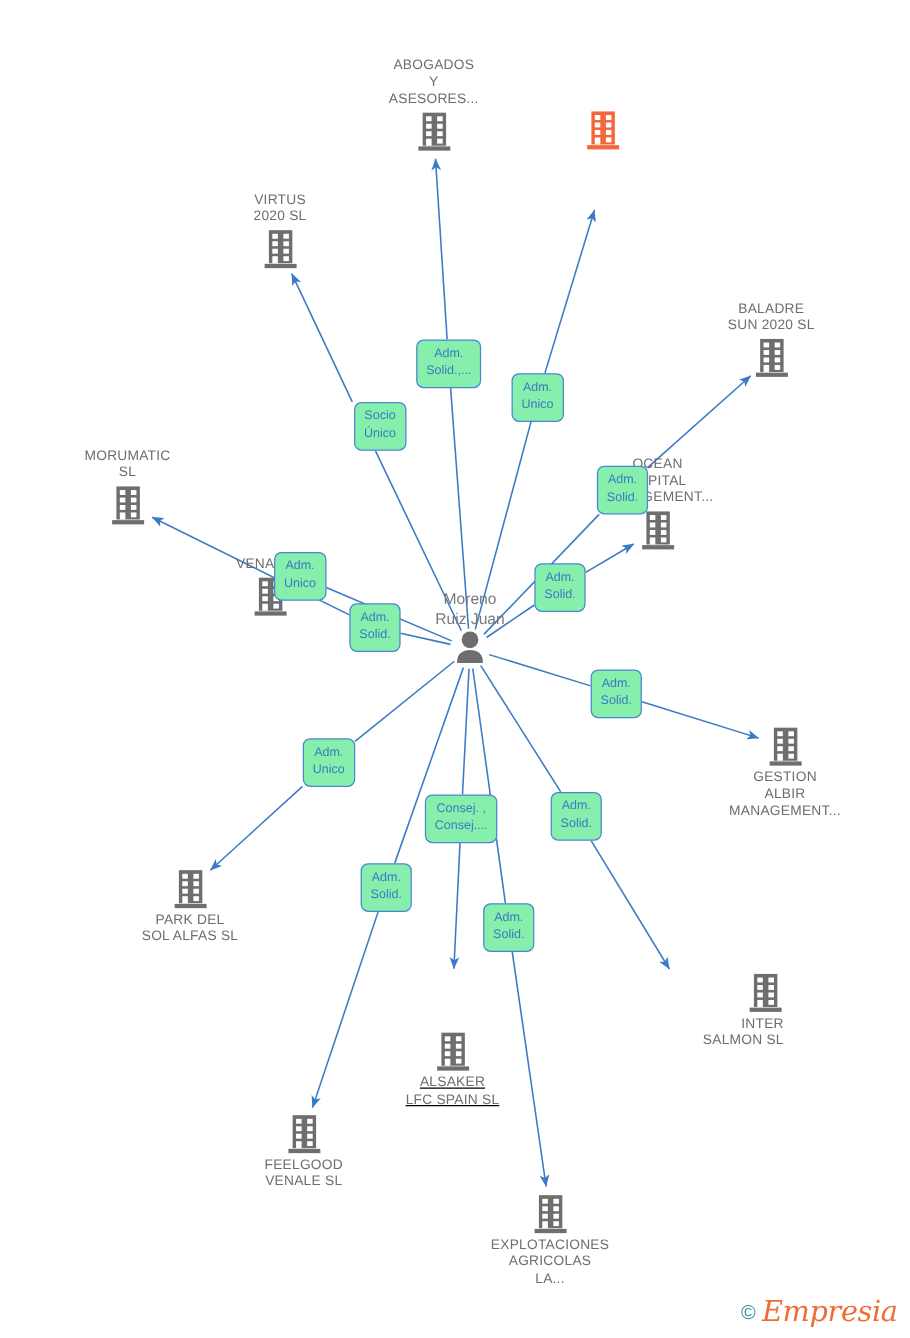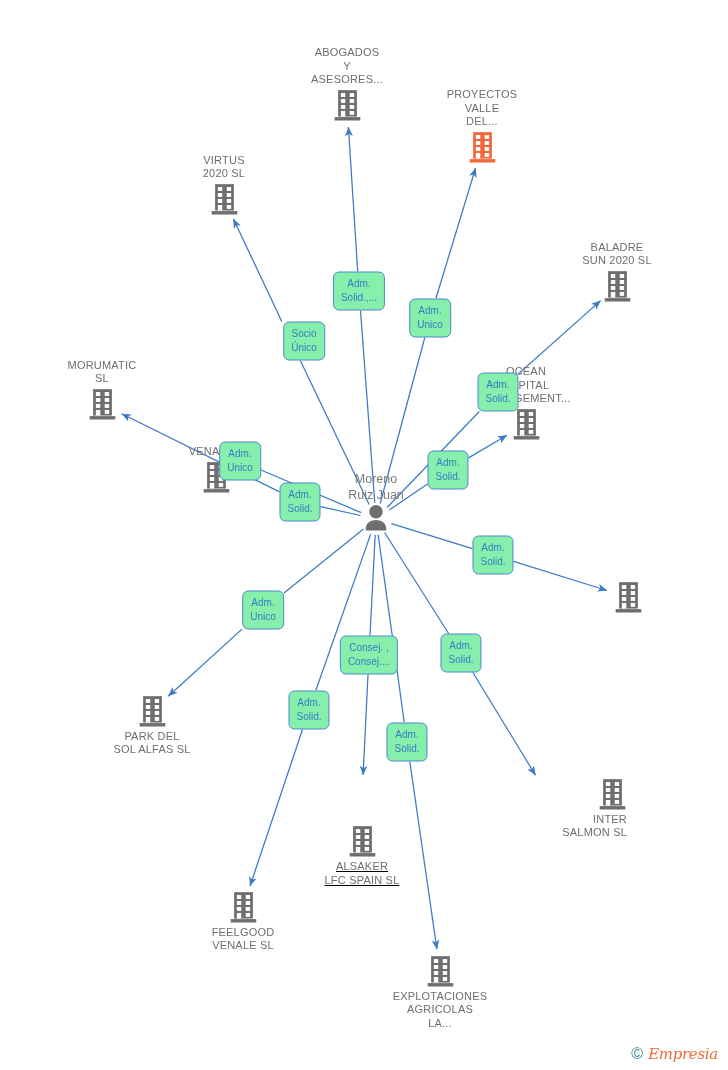--- a/index.html
+++ b/index.html
@@ -98,21 +98,21 @@
     z-index: 20;
   }
   #watermark .wm-c {
     font-size: 16px;
     color: #3c8b9c;
     line-height: 1;
   }
   #watermark .wm-text {
     font-family: "DejaVu Serif", serif;
     font-style: italic;
-    font-size: 15px;
+    font-size: 23px;
     color: #ef6c33;
     line-height: 1;
     letter-spacing: -0.3px;
   }
 </style>
 </head>
 <body>
 
 <div id="graph">
 
@@ -192,23 +192,20 @@
     <rect x="9.2" y="11.4" width="5.2" height="4.6" fill="#ffffff"></rect>
     <rect x="19.6" y="11.4" width="5.2" height="4.6" fill="#ffffff"></rect>
     <rect x="9.2" y="18.4" width="5.2" height="4.6" fill="#ffffff"></rect>
     <rect x="19.6" y="18.4" width="5.2" height="4.6" fill="#ffffff"></rect>
     <rect x="9.2" y="25.4" width="5.2" height="6.6" fill="#ffffff"></rect>
     <rect x="19.6" y="25.4" width="5.2" height="4.6" fill="#ffffff"></rect>
     <rect x="2" y="32.6" width="30" height="4" fill="#6e6e6e"></rect>
   </svg></span>
       </div>
       <div class="node label-above" style="left: 482px; top: 88px;">
-        <div class="node-label">PROYECTOS
-VALLE
-DEL...</div>
         <span class="icon-wrap"><svg width="29" height="33" viewBox="0 0 34 38" xmlns="http://www.w3.org/2000/svg">
     <rect x="6" y="1" width="22" height="31" fill="#f4673a"></rect>
     <rect x="9.2" y="4.4" width="5.2" height="4.6" fill="#ffffff"></rect>
     <rect x="19.6" y="4.4" width="5.2" height="4.6" fill="#ffffff"></rect>
     <rect x="9.2" y="11.4" width="5.2" height="4.6" fill="#ffffff"></rect>
     <rect x="19.6" y="11.4" width="5.2" height="4.6" fill="#ffffff"></rect>
     <rect x="9.2" y="18.4" width="5.2" height="4.6" fill="#ffffff"></rect>
     <rect x="19.6" y="18.4" width="5.2" height="4.6" fill="#ffffff"></rect>
     <rect x="9.2" y="25.4" width="5.2" height="6.6" fill="#ffffff"></rect>
     <rect x="19.6" y="25.4" width="5.2" height="4.6" fill="#ffffff"></rect>
@@ -301,20 +298,23 @@
     <rect x="9.2" y="4.4" width="5.2" height="4.6" fill="#ffffff"></rect>
     <rect x="19.6" y="4.4" width="5.2" height="4.6" fill="#ffffff"></rect>
     <rect x="9.2" y="11.4" width="5.2" height="4.6" fill="#ffffff"></rect>
     <rect x="19.6" y="11.4" width="5.2" height="4.6" fill="#ffffff"></rect>
     <rect x="9.2" y="18.4" width="5.2" height="4.6" fill="#ffffff"></rect>
     <rect x="19.6" y="18.4" width="5.2" height="4.6" fill="#ffffff"></rect>
     <rect x="9.2" y="25.4" width="5.2" height="6.6" fill="#ffffff"></rect>
     <rect x="19.6" y="25.4" width="5.2" height="4.6" fill="#ffffff"></rect>
     <rect x="2" y="32.6" width="30" height="4" fill="#6e6e6e"></rect>
   </svg></span>
+        <div class="node-label">GESTION
+ALBIR
+MANAGEMENT...</div>
       </div>
       <div class="node label-below" style="left: 152px; top: 694.5px;">
         <span class="icon-wrap"><svg width="29" height="33" viewBox="0 0 34 38" xmlns="http://www.w3.org/2000/svg">
     <rect x="6" y="1" width="22" height="31" fill="#6e6e6e"></rect>
     <rect x="9.2" y="4.4" width="5.2" height="4.6" fill="#ffffff"></rect>
     <rect x="19.6" y="4.4" width="5.2" height="4.6" fill="#ffffff"></rect>
     <rect x="9.2" y="11.4" width="5.2" height="4.6" fill="#ffffff"></rect>
     <rect x="19.6" y="11.4" width="5.2" height="4.6" fill="#ffffff"></rect>
     <rect x="9.2" y="18.4" width="5.2" height="4.6" fill="#ffffff"></rect>
     <rect x="19.6" y="18.4" width="5.2" height="4.6" fill="#ffffff"></rect>

